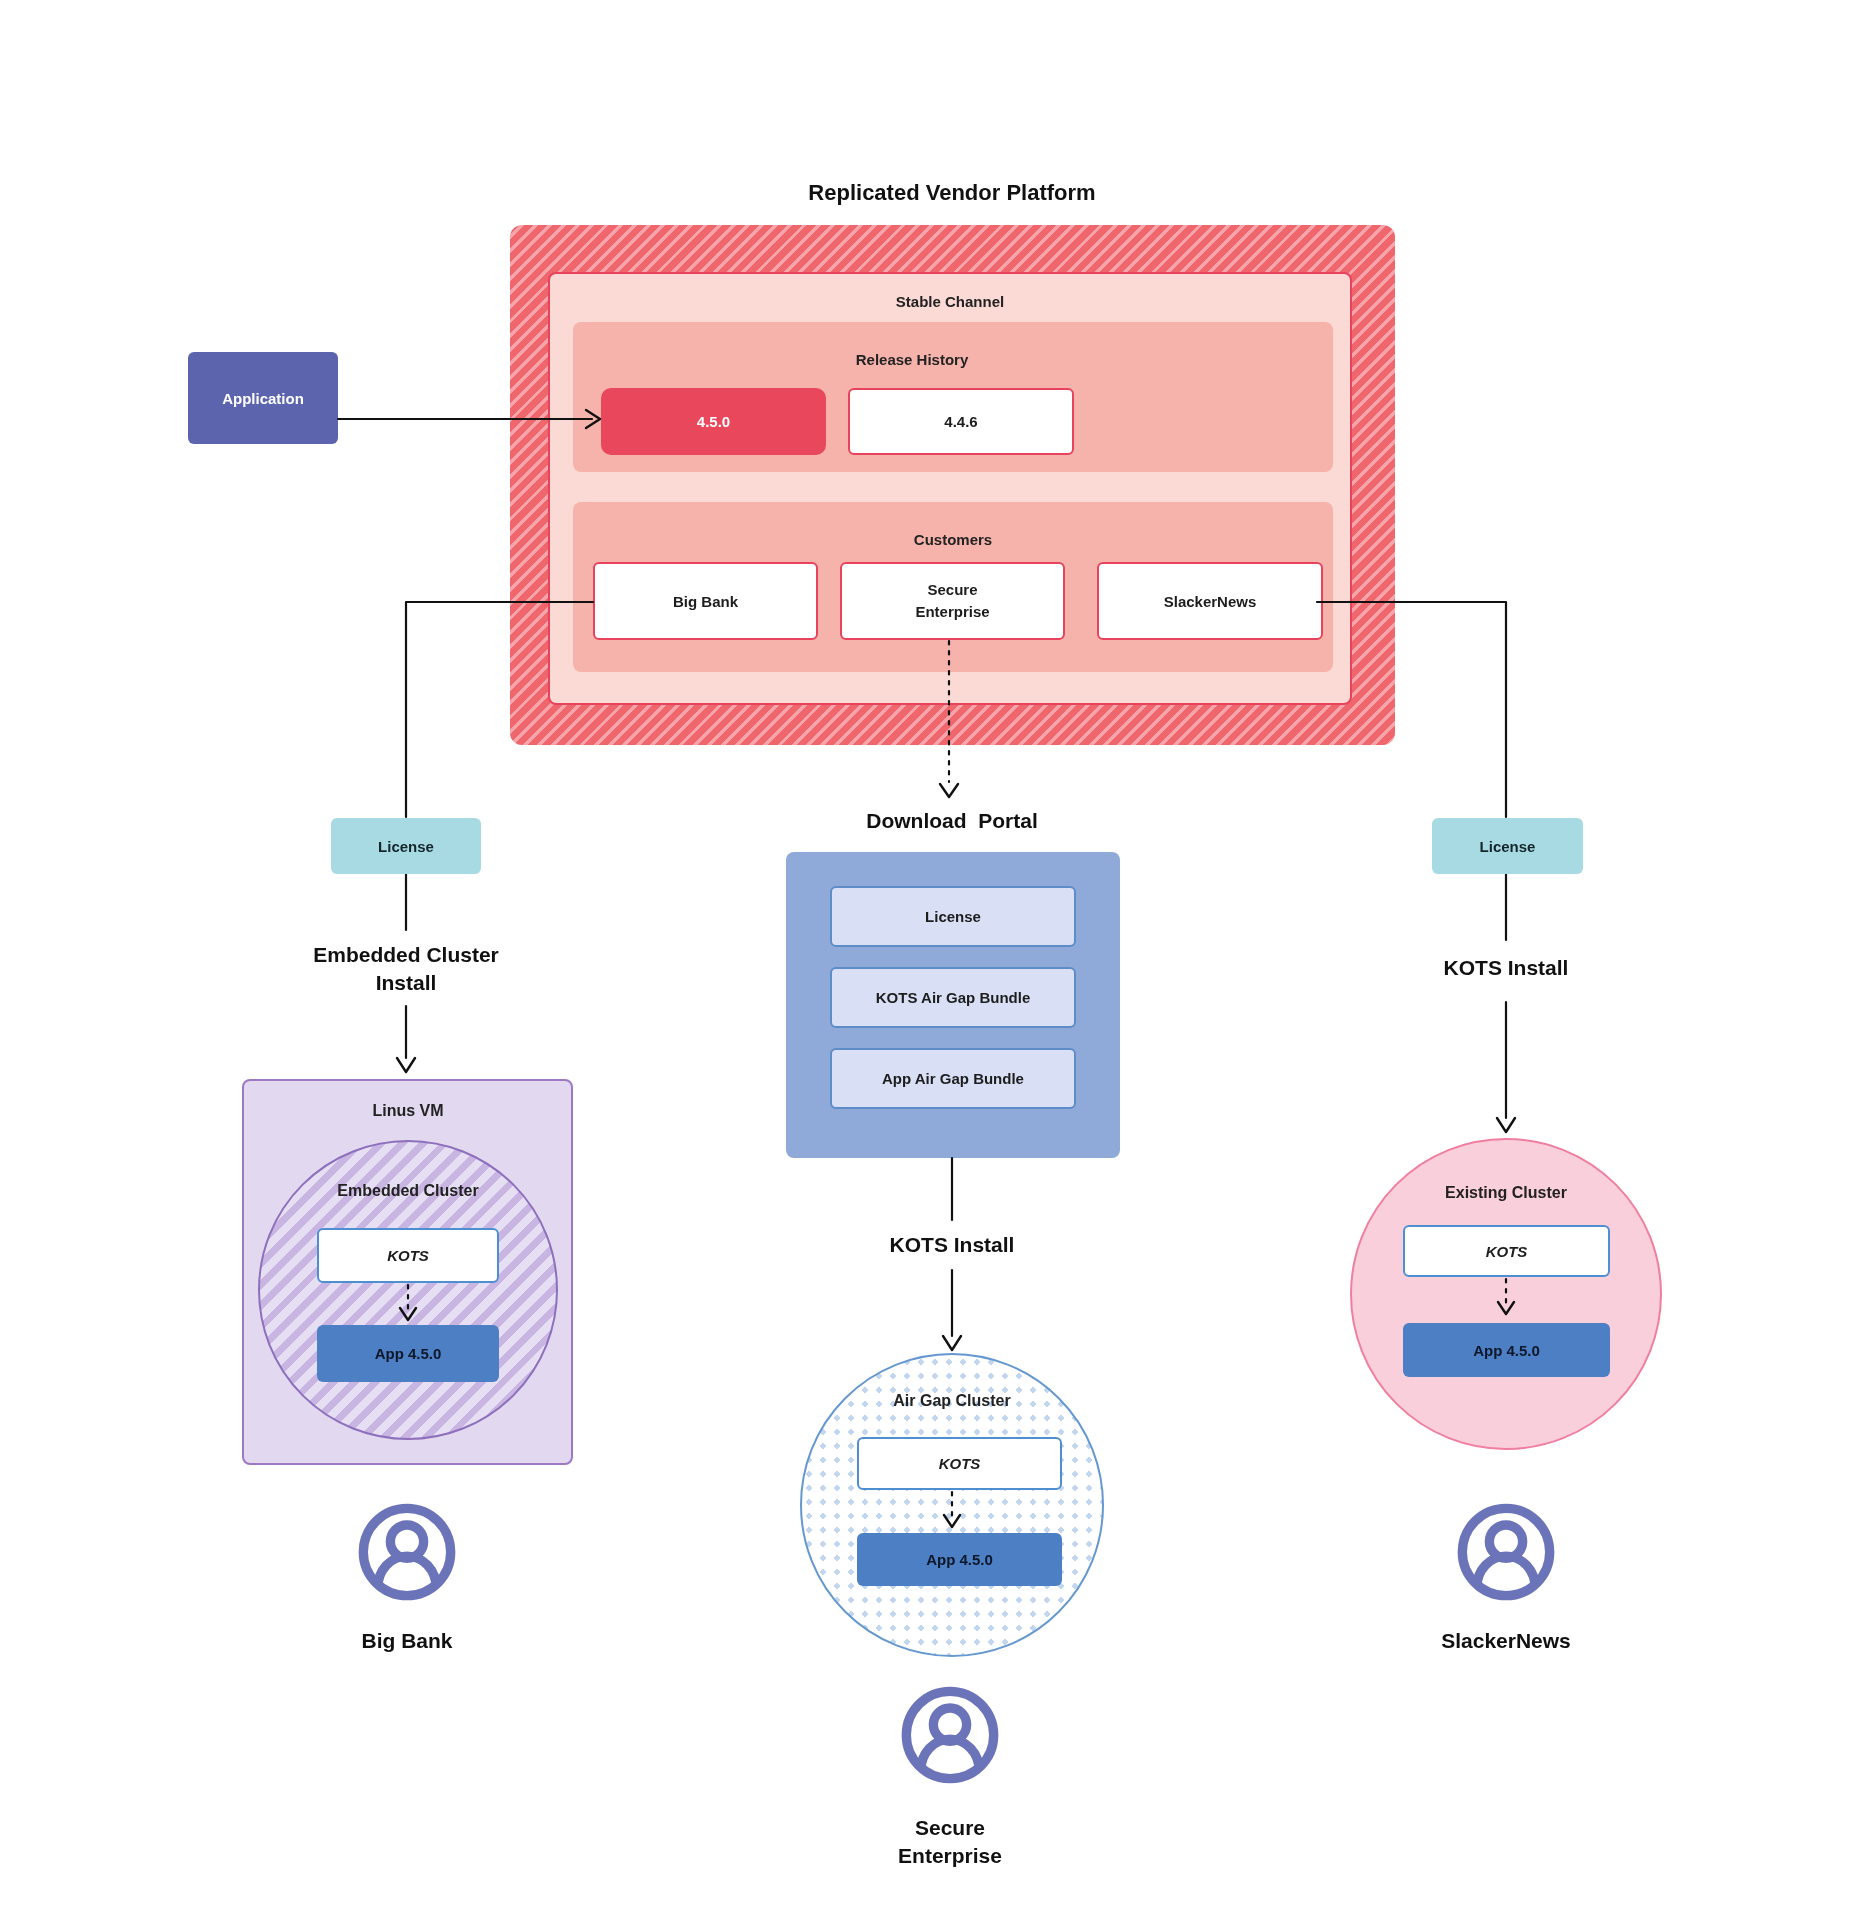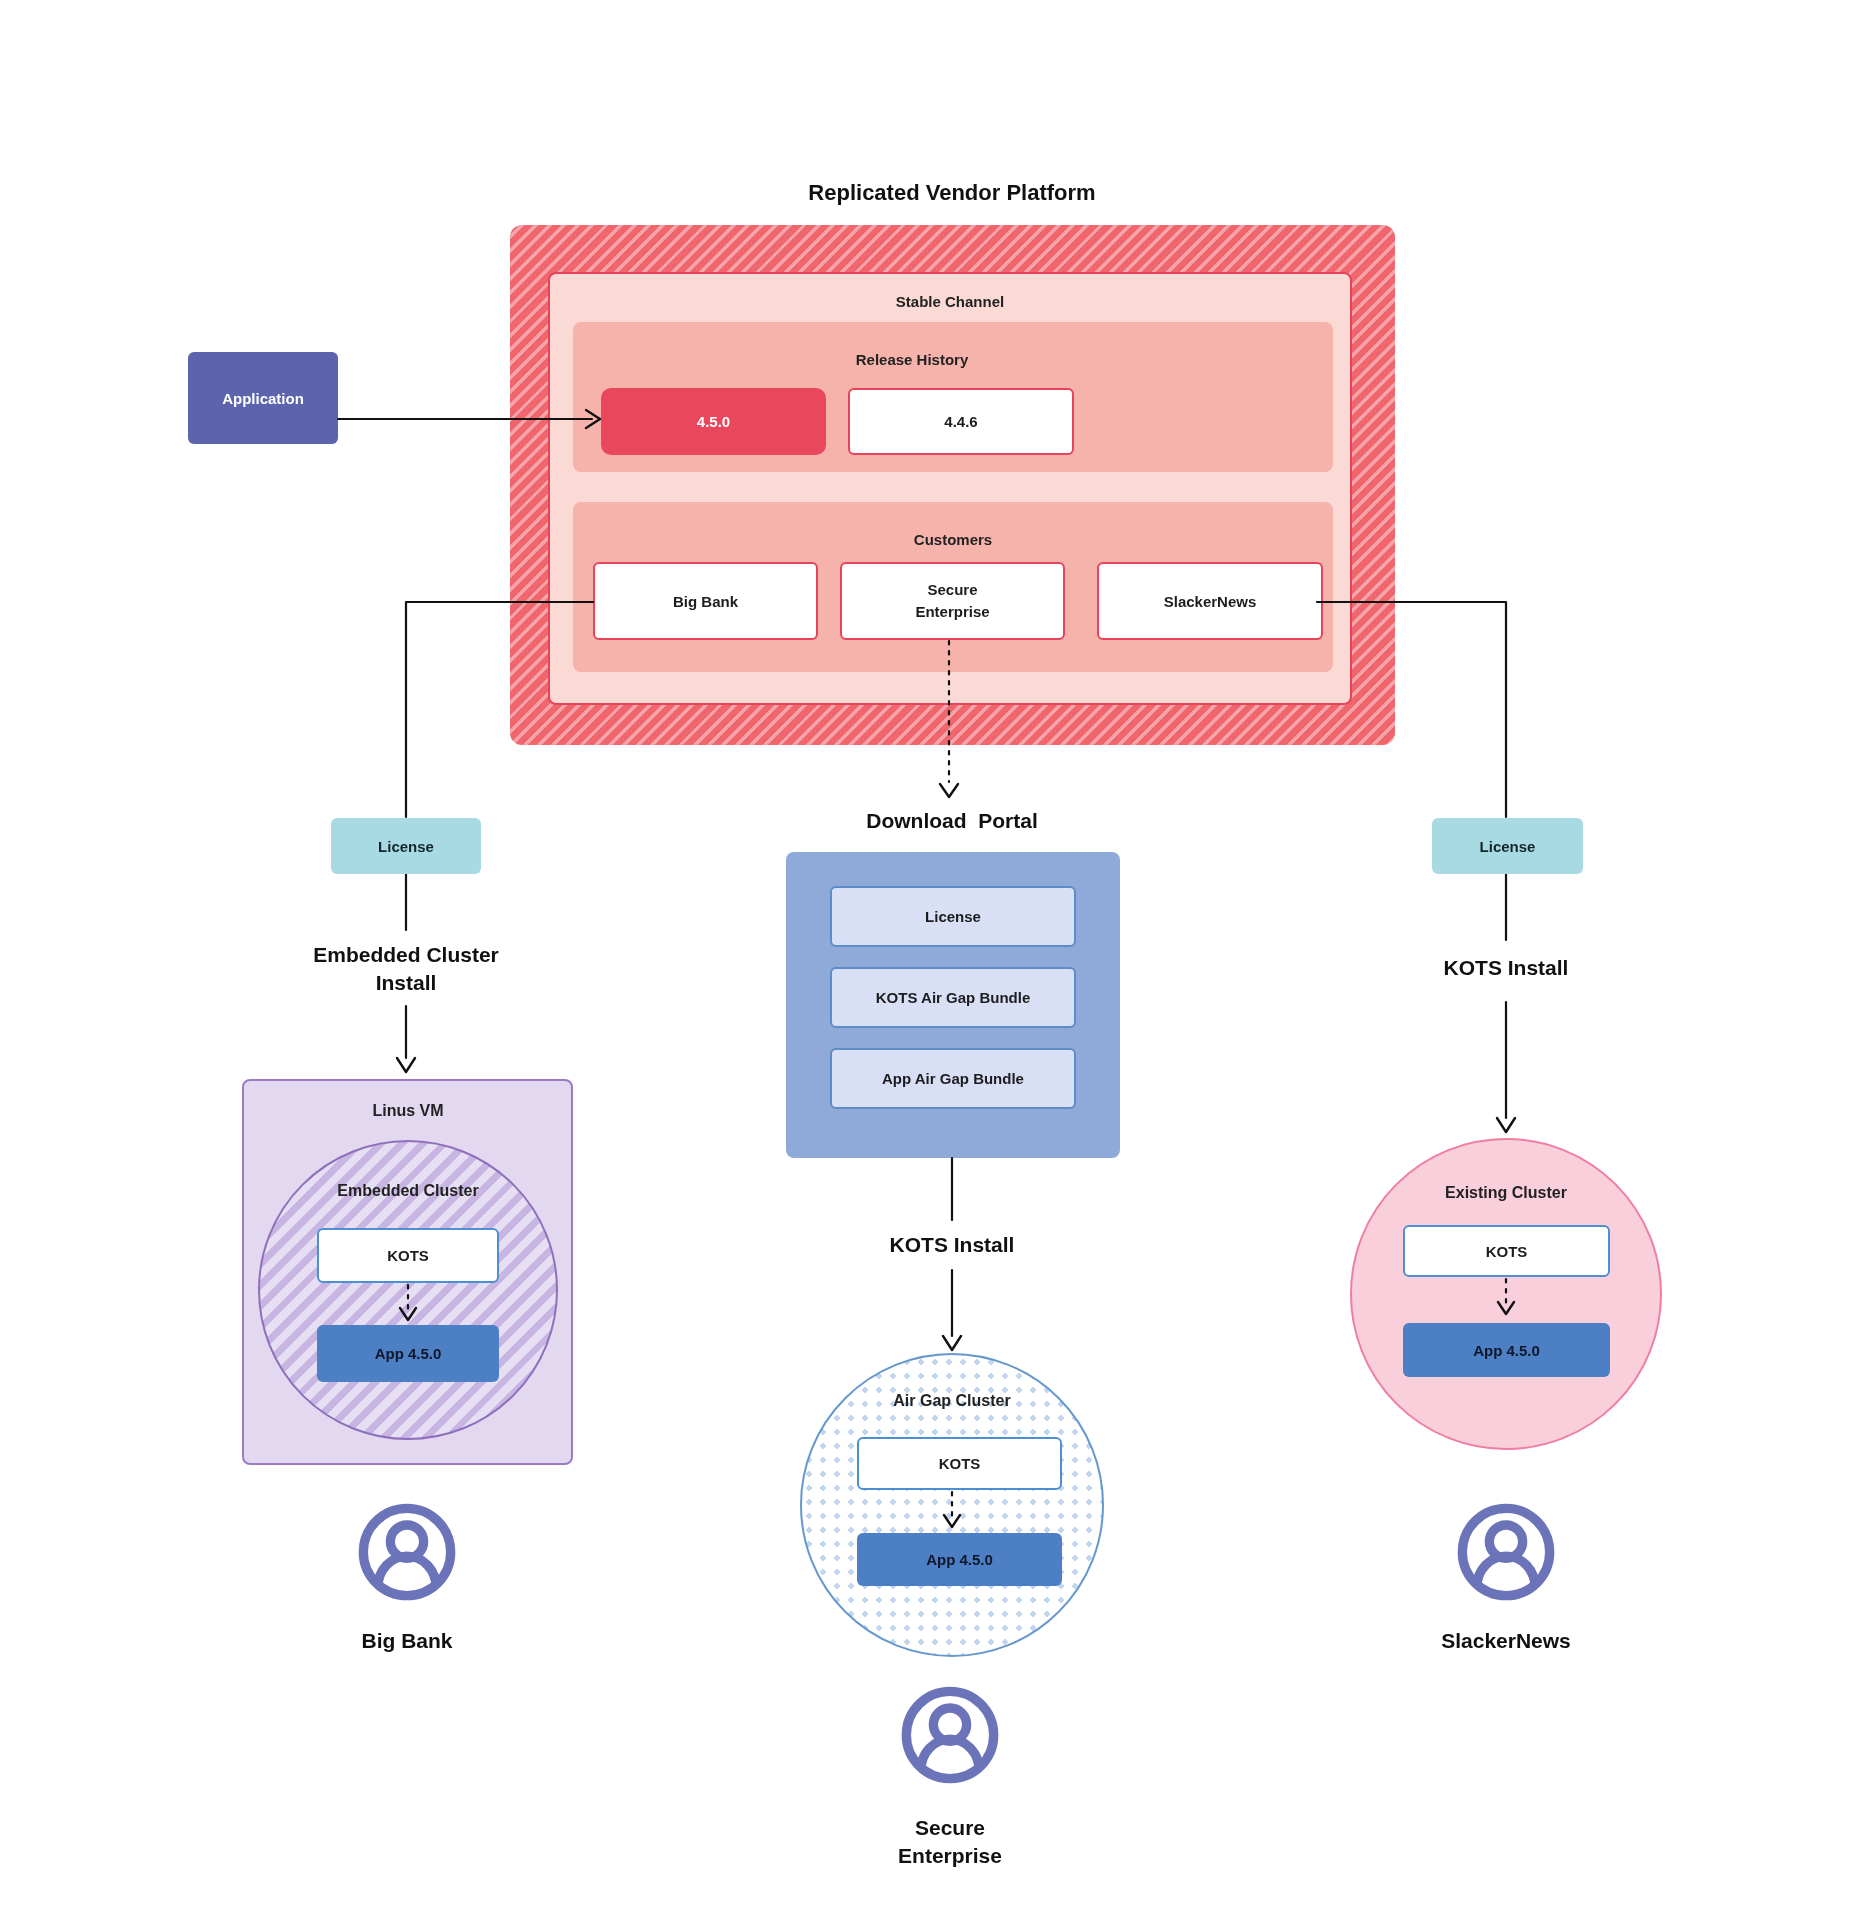--- a/index.html
+++ b/index.html
@@ -39,21 +39,21 @@
     background:repeating-linear-gradient(135deg,#e6def3 0 8px,#c8b5e2 8px 15px);
     border:2px solid #8e6fbc;
   }
   .airgap-circle{
     background-color:#ffffff;
     background-image:radial-gradient(#c2d6ef 2.6px,rgba(255,255,255,0) 2.9px);
     background-size:14px 14px;
     border:2px solid #6598ce;
   }
   .existing-circle{background:#f9cfdc;border:2px solid #f07ea0;}
-  .kots-box{background:#ffffff;border:2px solid #4d8fd1;border-radius:6px;color:#1d1d1d;}
+  .kots-box{background:#ffffff;border:2px solid #4d8fd1;border-radius:6px;color:#1d1d1d;font-style:italic;}
   .app-box{background:#4d7fc4;border-radius:6px;color:#0f172a;}
 
   .lines{position:absolute;left:0;top:0;z-index:5;pointer-events:none;}
   .layer2{z-index:2;}
   .layer3{z-index:3;}
   .layer6{z-index:6;}
 </style>
 </head>
 <body>
 

